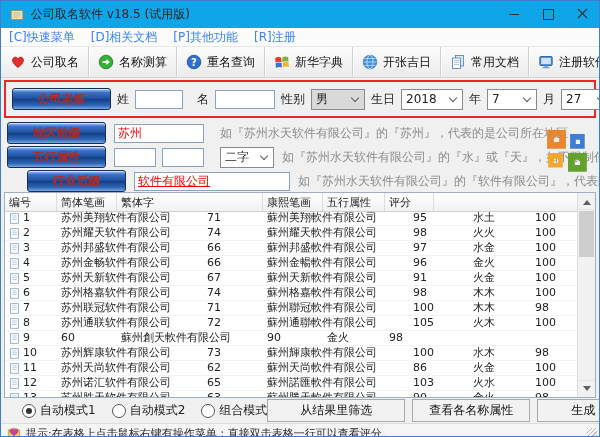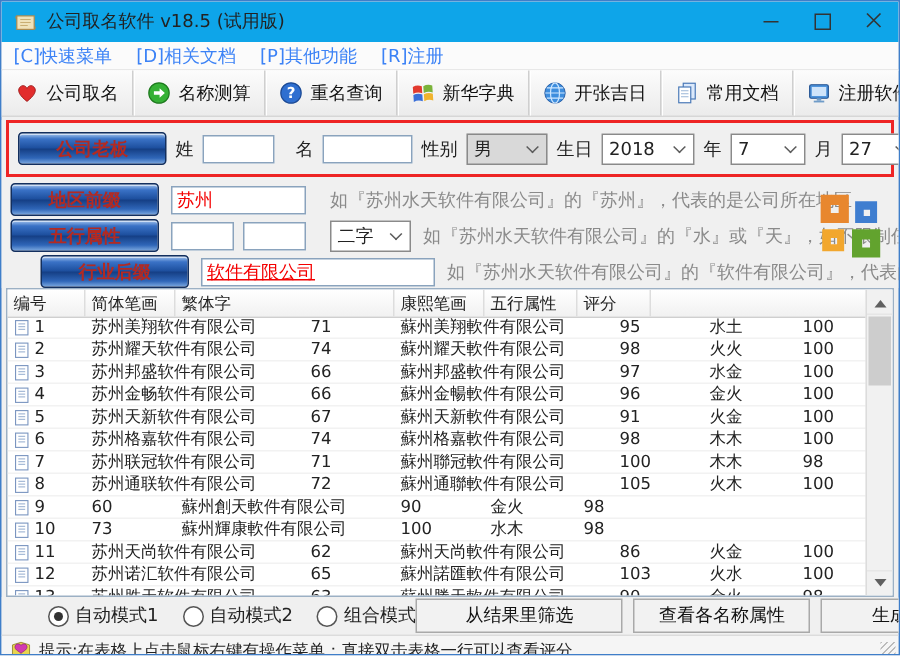--- a/index.html
+++ b/index.html
@@ -70,21 +70,21 @@
   .c6{width:49px;}
   .scrollbar{position:absolute;top:0;right:0;width:17px;bottom:0;background:#f1f1f1;border-left:1px solid #dcdcdc;}
   .sb-btn{height:16px;display:flex;align-items:center;justify-content:center;}
   .sb-up{border-bottom:1px solid #e6e6e6;}
   .sb-down{position:absolute;bottom:0;left:0;right:0;border-top:1px solid #e6e6e6;}
   .tri-up{width:0;height:0;border:4px solid transparent;border-bottom:5px solid #606060;margin-bottom:2px;}
   .tri-down{width:0;height:0;border:4px solid transparent;border-top:5px solid #606060;margin-top:2px;}
   .sb-thumb{position:absolute;top:18px;left:1px;width:15px;height:46px;background:#cdcdcd;}
 
   
-  .bottombar{height:25px;display:flex;align-items:center;background:#f0f0f0;padding:0 15px;}
+  .bottombar{height:25px;display:flex;align-items:center;background:#f0f0f0;padding:0 5px;}
   .radio-item{display:flex;align-items:center;margin-left:16px;white-space:nowrap;}
   .radio{width:12px;height:12px;border:1px solid #555;border-radius:50%;background:#fff;margin-right:4px;position:relative;flex:none;}
   .radio.on::after{content:"";position:absolute;left:3px;top:3px;width:6px;height:6px;border-radius:50%;background:#333;}
   .actions{margin-left:auto;display:flex;gap:7px;}
   .actbtn{height:21px;border:1px solid #a9a9a9;background:#f2f2f2;display:flex;align-items:center;justify-content:center;font-size:12px;color:#111;}
   .actbtn.b0{width:136px;}
   .actbtn.b1{width:116px;}
   .actbtn.b2{width:90px;}
 
   
@@ -432,20 +432,21 @@
         <div class="trow">
           <div class="td c0">
             <span style="display: flex;">
               <svg width="11" height="11" viewBox="0 0 12 12">
                 <rect x="1.5" y=".8" width="9" height="10.4" fill="#fff" stroke="#7a95c0" stroke-width=".8"></rect>
                 <path d="M3.5 3.2h5M3.5 5.2h5M3.5 7.2h5" stroke="#a8bcd8" stroke-width=".8"></path>
               </svg>
             </span>
             <span>10</span>
           </div>
+          <div class="td c1">苏州辉康软件有限公司</div>
           <div class="td c2">73</div>
           <div class="td c3">蘇州輝康軟件有限公司</div>
           <div class="td c4">100</div>
           <div class="td c5">水木</div>
           <div class="td c6">98</div>
         </div>
         <div class="trow">
           <div class="td c0">
             <span style="display: flex;">
               <svg width="11" height="11" viewBox="0 0 12 12">

